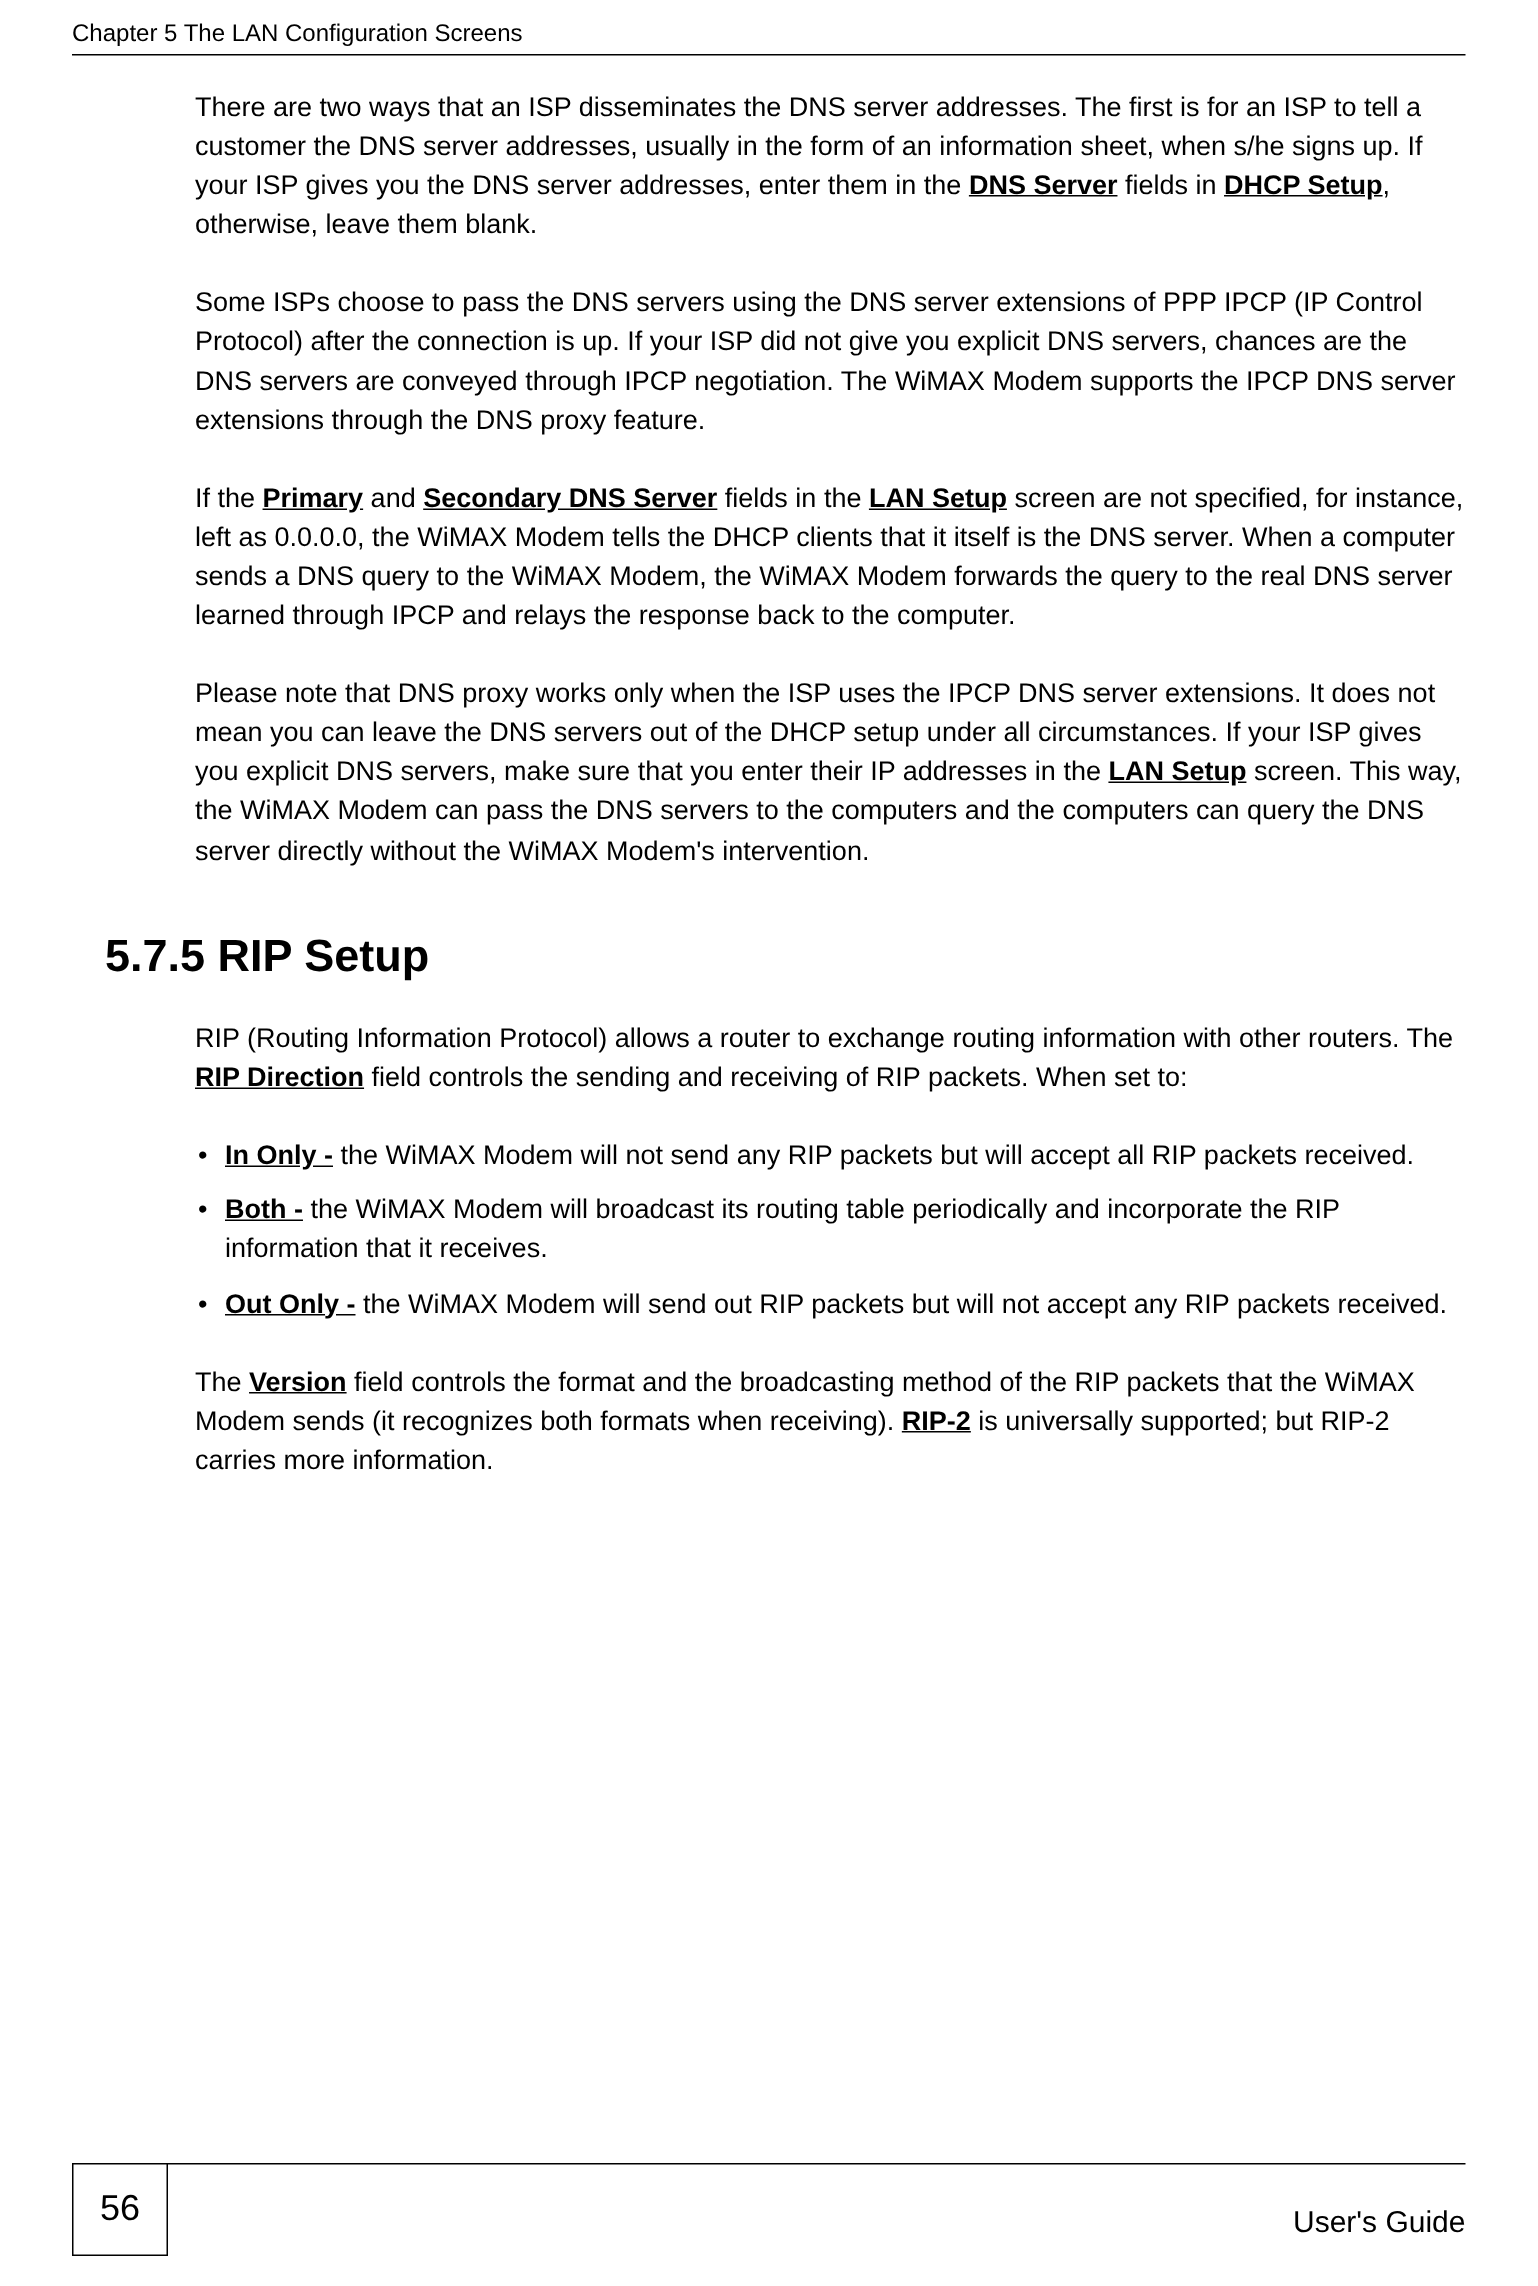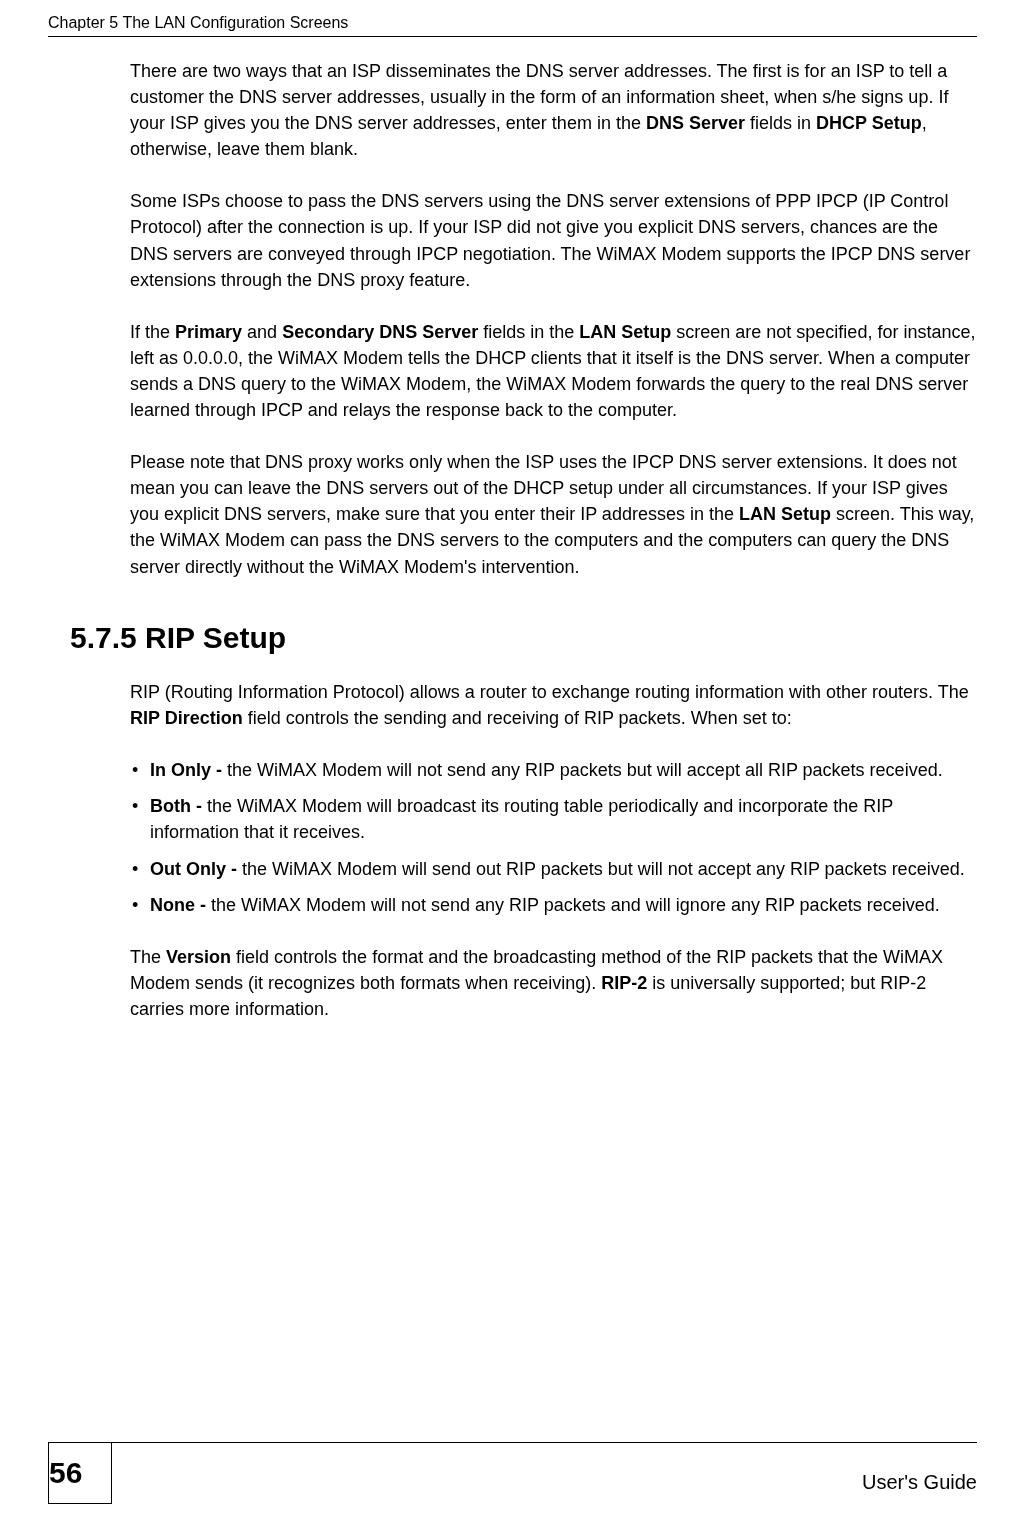--- a/index.html
+++ b/index.html
@@ -57,21 +57,21 @@
     position: relative;
     padding-left: 20px;
     margin-bottom: 10px;
   }
   ul.bullets li::before {
     content: "•";
     position: absolute;
     left: 2px;
     top: 0;
   }
-  .b { font-weight: bold; }
+  .b { font-weight: bold; text-decoration: underline; }
   .footer {
     position: absolute;
     left: 48px;
     right: 48px;
     bottom: 26px;
     height: 56px;
   }
   .footer-line {
     position: absolute;
     top: 0;
@@ -82,23 +82,23 @@
   .page-num-box {
     position: absolute;
     left: 0;
     top: 0px;
     bottom: -6px;
     width: 62px;
     border: 1.5px solid #000;
     border-top: none;
     display: flex;
     align-items: center;
-    justify-content: flex-start;
-    font-size: 30px;
-    font-weight: bold;
+    justify-content: center;
+    font-size: 24px;
+    font-weight: normal;
     font-family: Arial, Helvetica, sans-serif;
   }
   .footer-label {
     position: absolute;
     right: 0;
     bottom: 4px;
     font-size: 20px;
   }
 </style>
 </head>
@@ -138,23 +138,20 @@
     <ul class="bullets">
       <li>
         <span class="b">In Only -</span><span> the WiMAX Modem will not send any RIP packets but will accept all RIP packets received.</span>
       </li>
       <li>
         <span class="b">Both -</span><span> the WiMAX Modem will broadcast its routing table periodically and incorporate the RIP information that it receives.</span>
       </li>
       <li>
         <span class="b">Out Only -</span><span> the WiMAX Modem will send out RIP packets but will not accept any RIP packets received.</span>
       </li>
-      <li>
-        <span class="b">None -</span><span> the WiMAX Modem will not send any RIP packets and will ignore any RIP packets received.</span>
-      </li>
     </ul>
 
     <p>
       <span>The </span><span class="b">Version</span><span> field controls the format and the broadcasting method of the RIP packets that the WiMAX Modem sends (it recognizes both formats when receiving). </span><span class="b">RIP-2</span><span> is universally supported; but RIP-2 carries more information. </span>
     </p>
 
   </div>
 
   <div class="footer">
     <div class="footer-line"></div>

